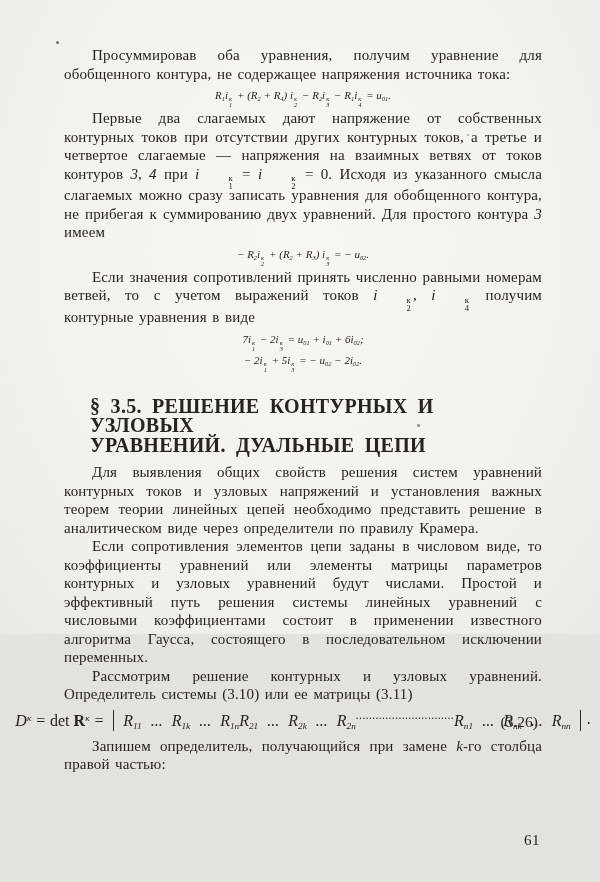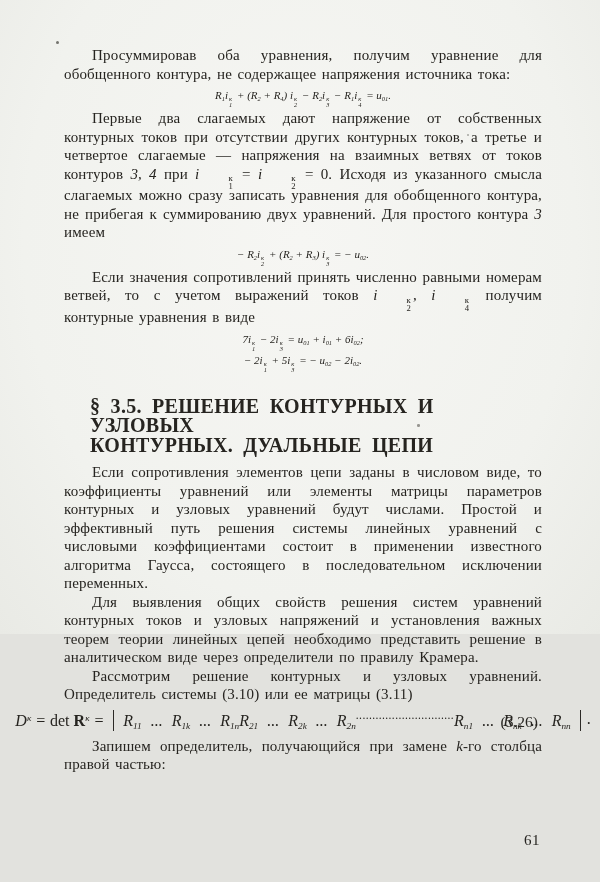--- a/index.html
+++ b/index.html
@@ -127,26 +127,26 @@
             <sup>к</sup>
             <sub>1</sub>
           </span> + 5i<span class="ss">
             <sup>к</sup>
             <sub>3</sub>
           </span> = − u<sub>02</sub> − 2i<sub>02</sub>.</span></div>
   </div>
 
   <div class="heading">
     <span>§ 3.5. РЕШЕНИЕ КОНТУРНЫХ И УЗЛОВЫХ</span>
-    <span>КОНТУРНЫХ. ДУАЛЬНЫЕ ЦЕПИ</span>
+    <span>УРАВНЕНИЙ. ДУАЛЬНЫЕ ЦЕПИ</span>
   </div>
 
+  <p class="para">Для выявления общих свойств решения систем уравнений контурных токов и узловых напряжений и установления важных теорем теории линейных цепей необходимо представить решение в аналитическом виде через определители по правилу Крамера.</p>
+
   <p class="para">Если сопротивления элементов цепи заданы в числовом виде, то коэффициенты уравнений или элементы матрицы параметров контурных и узловых уравнений будут числами. Простой и эффективный путь решения системы линейных уравнений с числовыми коэффициентами состоит в применении известного алгоритма Гаусса, состоящего в последовательном исключении переменных.</p>
-
-  <p class="para">Для выявления общих свойств решения систем уравнений контурных токов и узловых напряжений и установления важных теорем теории линейных цепей необходимо представить решение в аналитическом виде через определители по правилу Крамера.</p>
 
   <p class="para">Рассмотрим решение контурных и узловых уравнений. Определитель системы (3.10) или ее матрицы (3.11)</p>
 
   <div class="matrixrow">
     <span class="eq lhs">D<sup>к</sup> = <span class="up">det</span> <b>R</b><sup>к</sup> =</span>
     <span class="det">
       <span class="eq mrow">R<sub>11</sub> ... R<sub>1k</sub> ... R<sub>1n</sub></span>
       <span class="eq mrow">R<sub>21</sub> ... R<sub>2k</sub> ... R<sub>2n</sub></span>
       <span class="eq mrow dots">..............................</span>
       <span class="eq mrow">R<sub>n1</sub> ... R<sub>nk</sub> ... R<sub>nn</sub></span>

